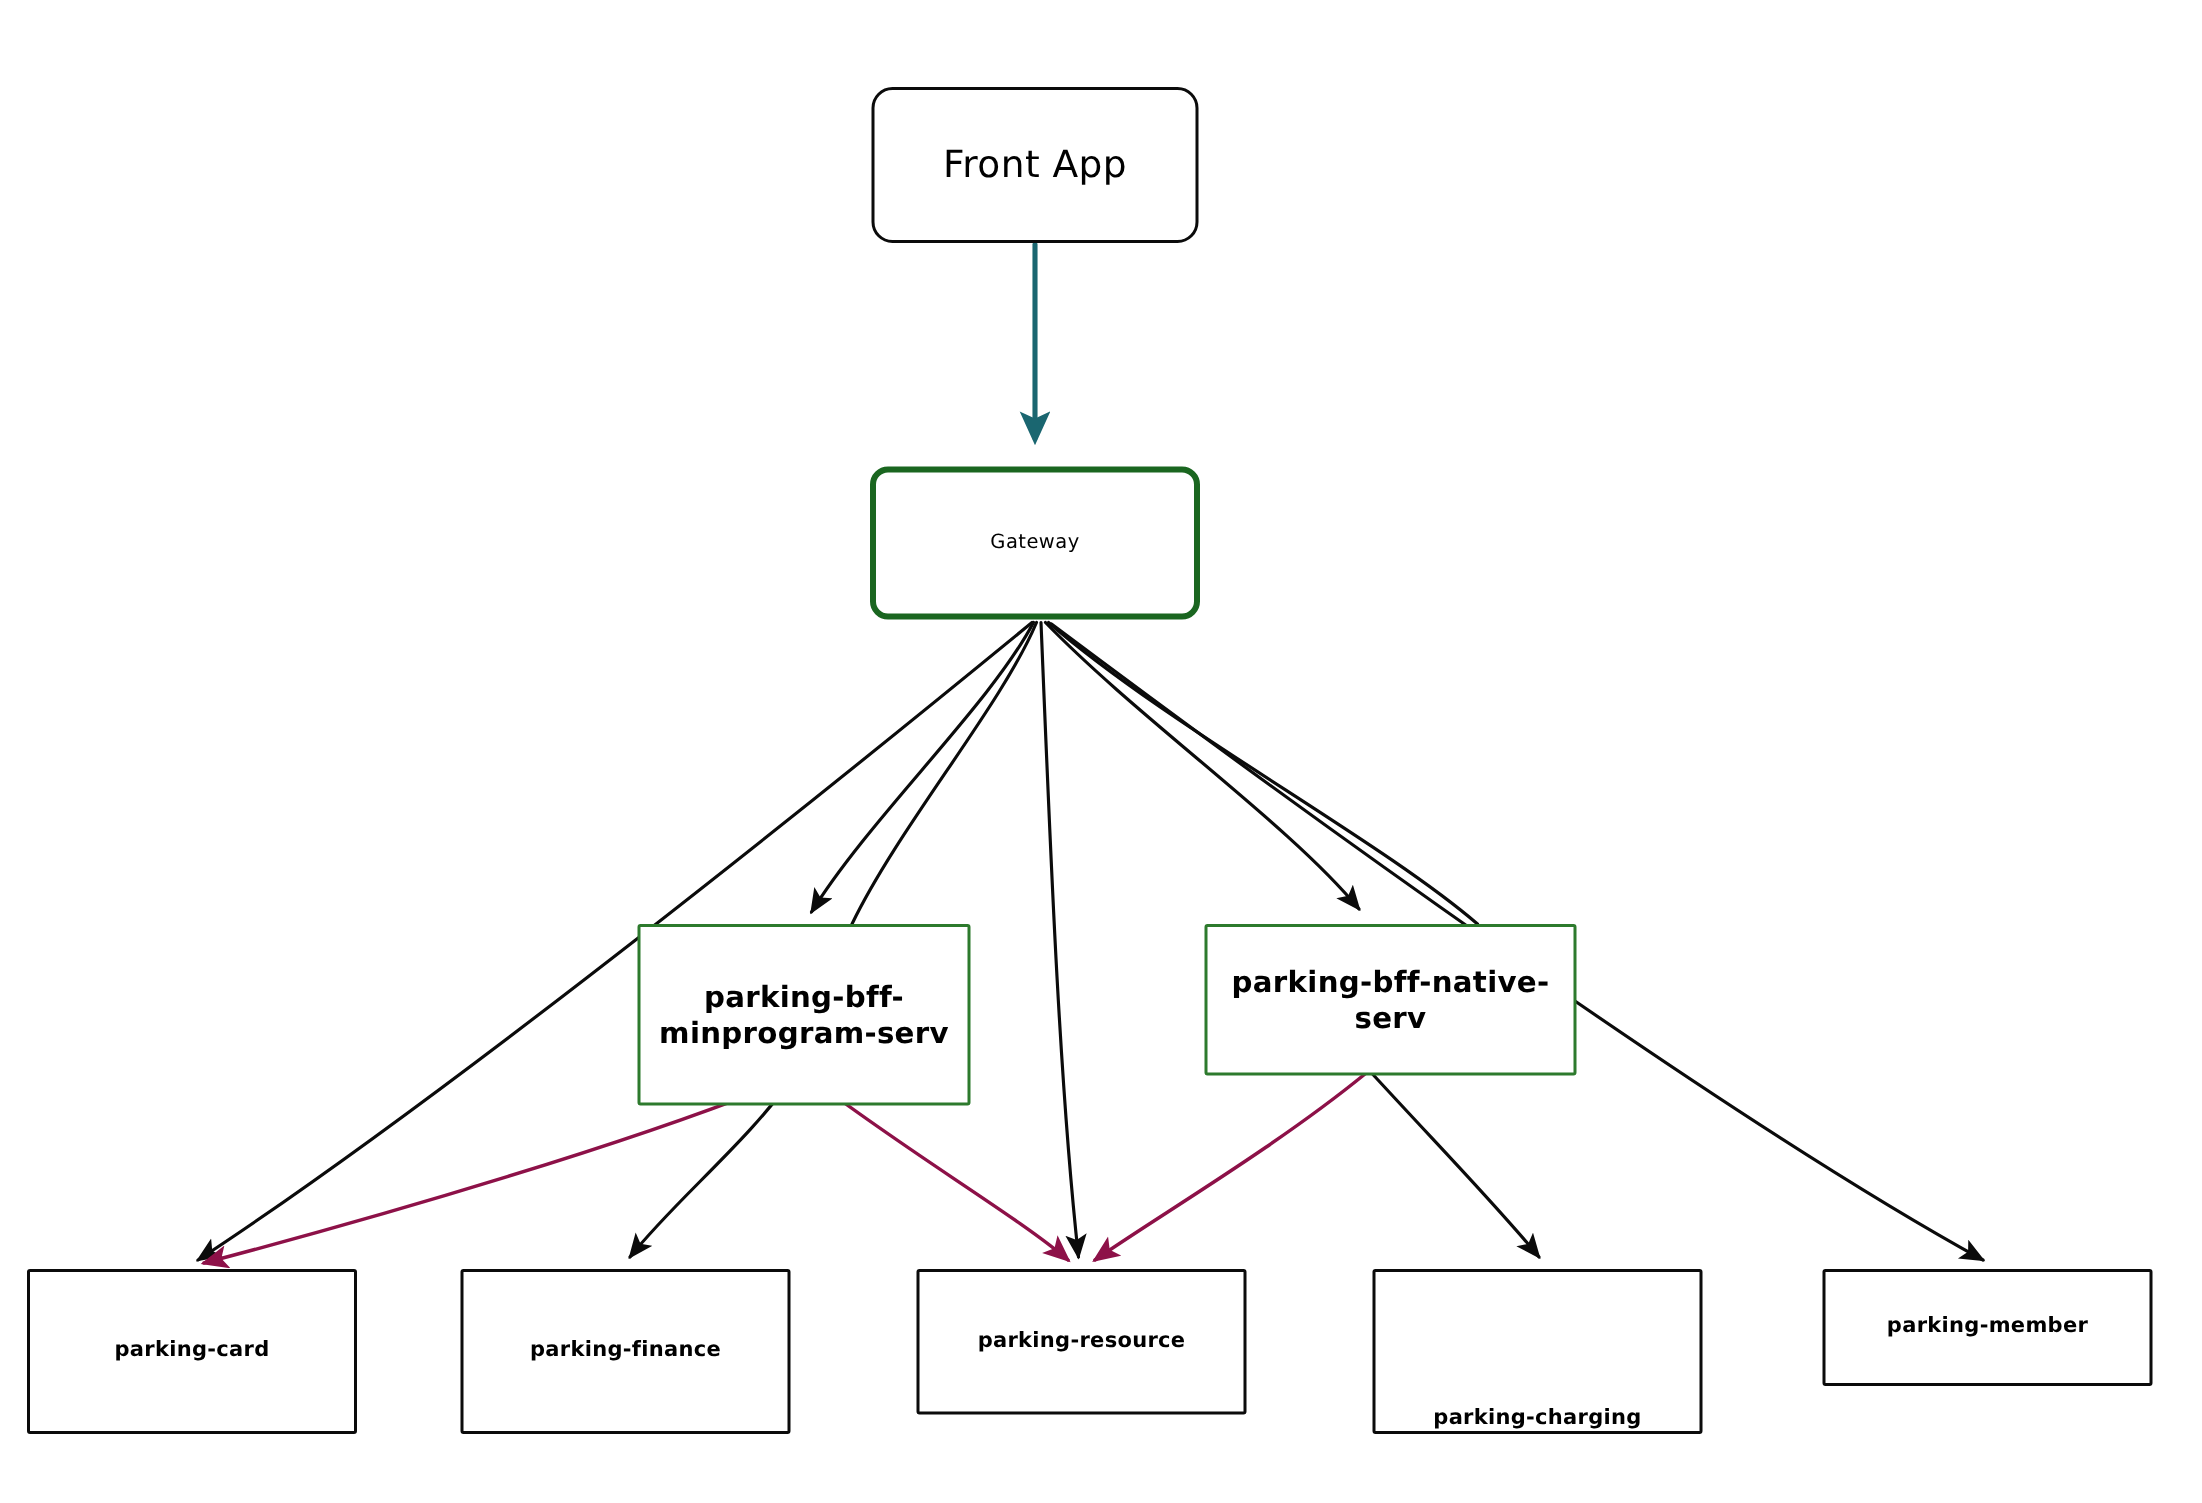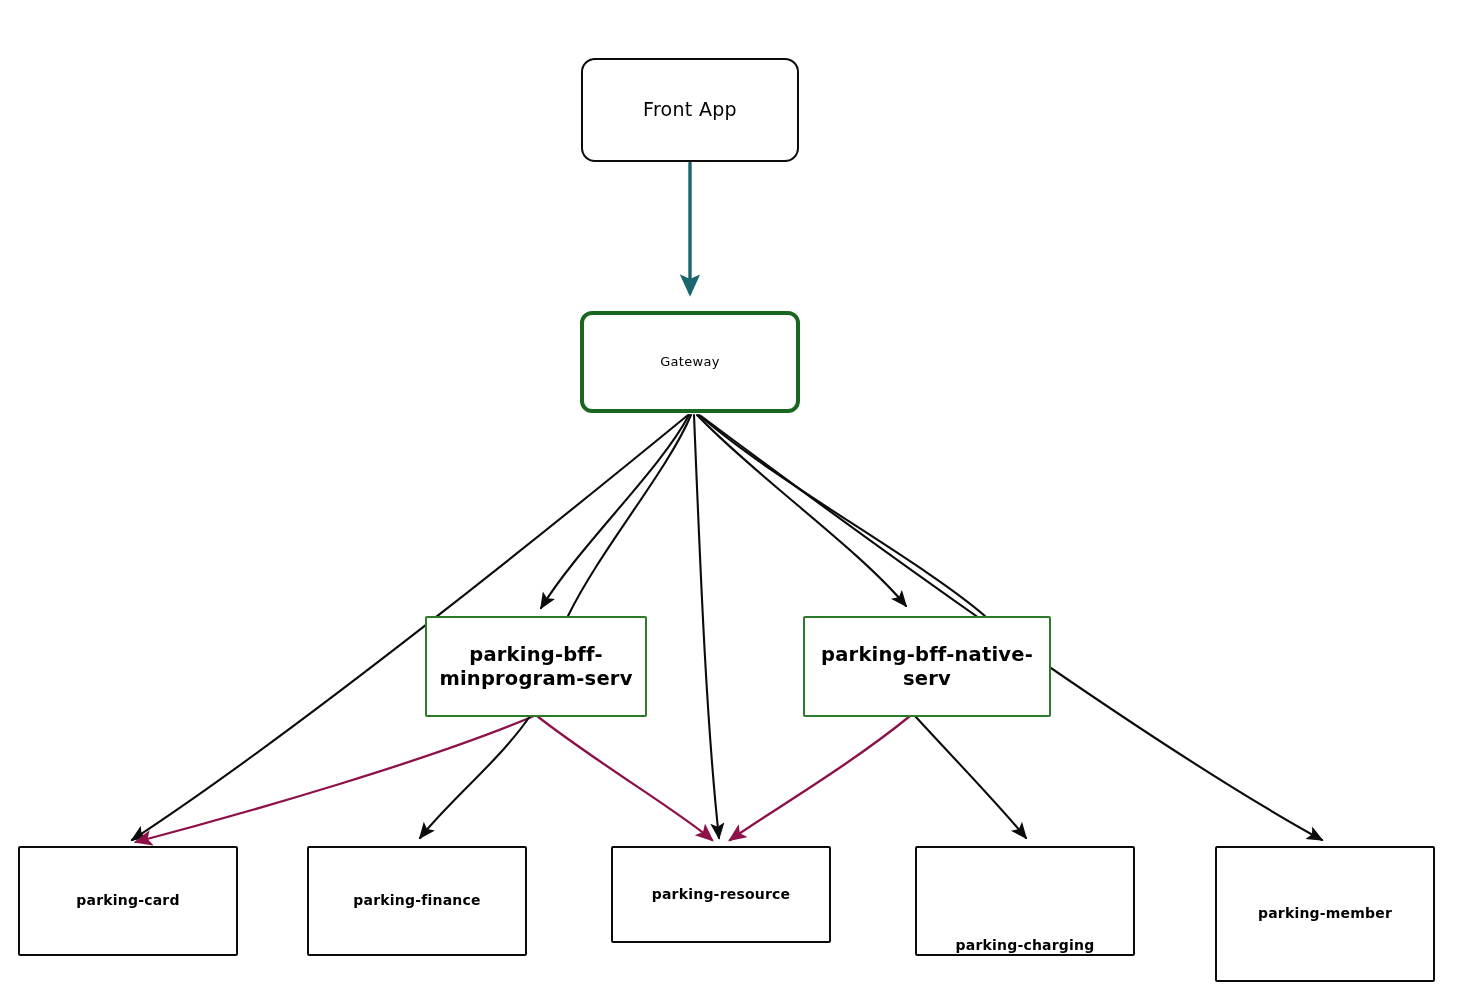--- a/index.html
+++ b/index.html
@@ -38,21 +38,21 @@
   .node-label {
     display: block;
     line-height: 1.22;
     white-space: pre-line;
     padding: 0 6px;
   }
   
   .node-frontapp {
     border: 2px solid #0b0b0b;
     border-radius: 14px;
-    font-size: 19px;
+    font-size: 25px;
     font-weight: 400;
     letter-spacing: 0.3px;
   }
   
   .node-gateway {
     border: 4px solid #1a6620;
     border-radius: 12px;
     font-size: 13px;
     font-weight: 400;
     letter-spacing: 0.3px;
@@ -109,21 +109,21 @@
   </svg>
 
   <div class="node node-frontapp" style="left: 581px; top: 58px; width: 218px; height: 104px; border-color: rgb(11, 11, 11);">
     <span class="node-label">Front App</span>
   </div>
 
   <div class="node node-gateway" style="left: 580px; top: 311px; width: 220px; height: 102px; border-color: rgb(26, 102, 32);">
     <span class="node-label">Gateway</span>
   </div>
 
-  <div class="node node-bff" style="left: 425px; top: 616px; width: 222px; height: 101px; border-color: rgb(45, 122, 45);">
+  <div class="node node-bff" style="left: 425px; top: 616px; width: 222px; height: 121px; border-color: rgb(45, 122, 45);">
     <span class="node-label">parking-bff-
 minprogram-serv</span>
   </div>
 
   <div class="node node-bff" style="left: 803px; top: 616px; width: 248px; height: 101px; border-color: rgb(45, 122, 45);">
     <span class="node-label">parking-bff-native-
 serv</span>
   </div>
 
   <div class="node node-service" style="left: 18px; top: 846px; width: 220px; height: 110px; border-color: rgb(11, 11, 11);">
@@ -135,17 +135,17 @@
   </div>
 
   <div class="node node-service" style="left: 611px; top: 846px; width: 220px; height: 97px; border-color: rgb(11, 11, 11);">
     <span class="node-label">parking-resource</span>
   </div>
 
   <div class="node node-service" style="left: 915px; top: 846px; width: 220px; height: 110px; border-color: rgb(11, 11, 11); align-items: flex-end;">
     <span class="node-label">parking-charging</span>
   </div>
 
-  <div class="node node-service" style="left: 1215px; top: 846px; width: 220px; height: 136px; border-color: rgb(11, 11, 11);">
+  <div class="node node-service" style="left: 1215px; top: 846px; width: 220px; height: 78px; border-color: rgb(11, 11, 11);">
     <span class="node-label">parking-member</span>
   </div>
 
 </div>
 
 </body></html>

